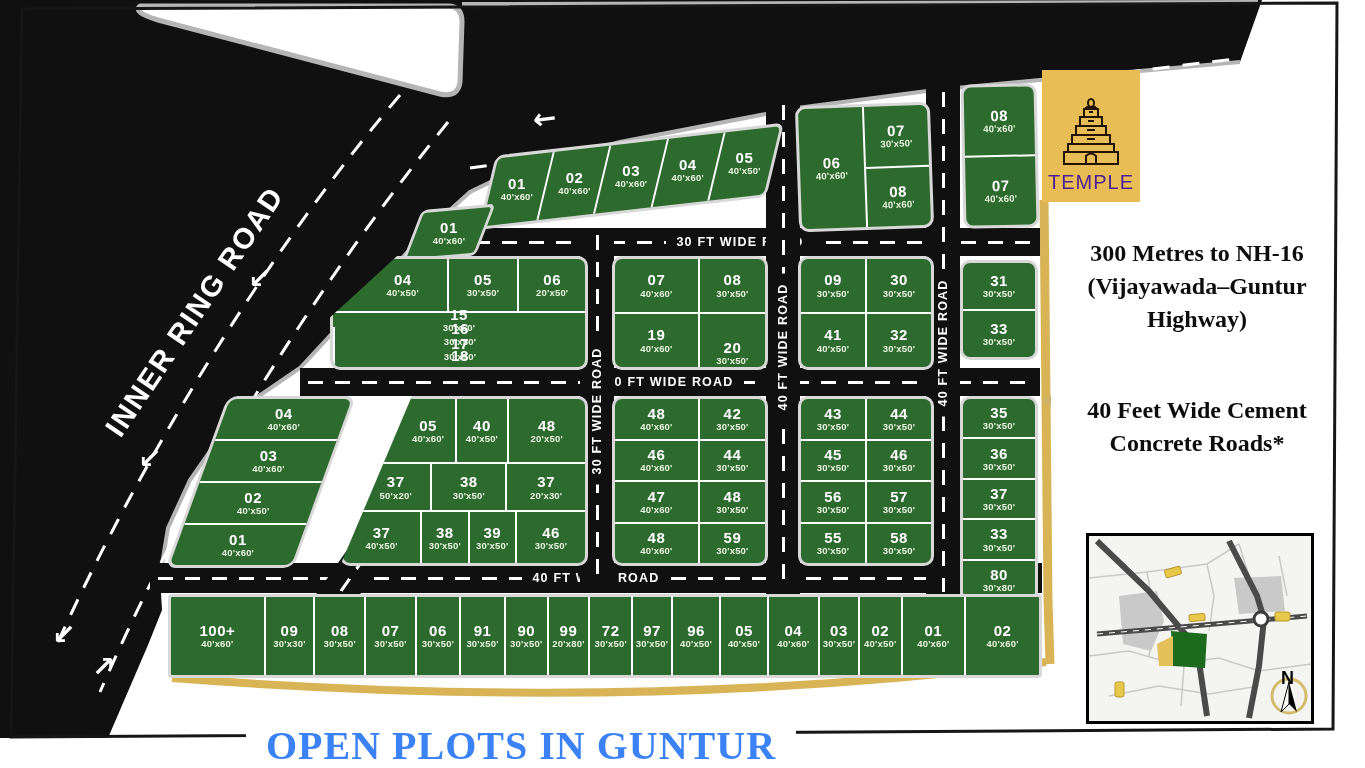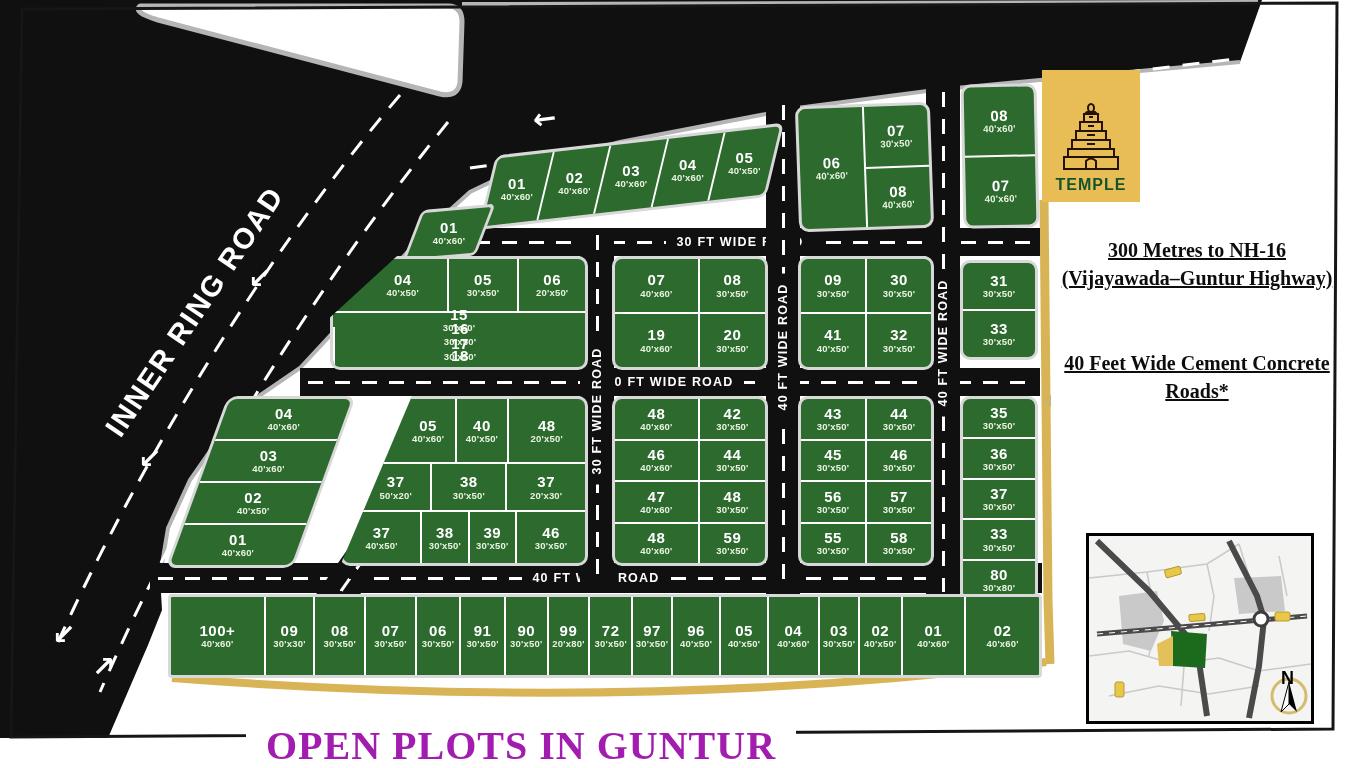--- a/index.html
+++ b/index.html
@@ -37,34 +37,34 @@
   .tilt-top .pin{transform:skewX(20deg) rotate(6.5deg);}
   .tilt-corner{transform:rotate(-5deg) skewX(-26deg);transform-origin:0 100%;}
   .tilt-corner .pin{transform:skewX(26deg) rotate(5deg);}
   .skew-left{transform:skewX(-20deg);transform-origin:0 0;}
   .skew-left .pin{transform:skewX(20deg);}
   .rot2{transform:rotate(-2deg);}
   .rot1{transform:rotate(-1.2deg);}
   
   .temple{position:absolute;left:1042px;top:70px;width:98px;height:132px;background:#e8bd55;z-index:2;
       display:flex;flex-direction:column;align-items:center;justify-content:flex-end;padding-bottom:8px;box-sizing:border-box;}
-  .temple-label{font-weight:700;font-size:16px;letter-spacing:1px;color:#14532d;}
+  .temple-label{font-weight:400;font-size:20px;letter-spacing:1px;color:#4c1d95;}
   
   .info{position:absolute;left:1052px;top:237px;width:290px;z-index:2;text-align:center;
       font-family:"Liberation Serif",serif;font-weight:bold;color:#0d0d0d;}
-  .info p{font-size:20px;line-height:1.38;margin:0;text-decoration:underline;}
+  .info p{font-size:24px;line-height:1.38;margin:0;}
   .info p + p{margin-top:58px;}
   .info-bullet{position:absolute;left:-10px;top:158px;width:0;height:0;
       border-top:6px solid transparent;border-bottom:6px solid transparent;border-right:9px solid #cdb46a;}
   
   .inset{position:absolute;left:1086px;top:533px;width:222px;height:185px;background:#f4f4f3;
       border:3px solid #000;z-index:2;overflow:hidden;}
   
   .title{position:absolute;left:0;top:722px;width:1042px;text-align:center;z-index:3;}
-  .title span{font-family:"Liberation Serif",serif;font-weight:bold;font-size:40px;color:#a21caf;
+  .title span{font-family:"Liberation Serif",serif;font-weight:bold;font-size:40px;color:#3b82f6;
       background:#fff;padding:0 20px;letter-spacing:1px;white-space:nowrap;}
 </style>
 </head>
 <body>
 
 <div class="stage">
 
   <svg class="bg" width="1365" height="768" viewBox="0 0 1365 768">
 
     <path d="M0,0 L1262,0 L1240,62 L1040,80 L935,90 L797,108 L620,142 L520,168 L470,192 L428,230 L300,368 L256,398 L222,434 L190,480 L168,528 L160,576 L162,610 L148,645 L108,738 L0,738 Z" fill="#101010"></path>
@@ -293,21 +293,21 @@
           </div>
         </div>
       </div>
       <div class="prow">
         <div class="plot" style="flex-grow: 1.27;">
           <div class="pin">
             <div class="pnum">19</div>
             <div class="psize">40'x60'</div>
           </div>
         </div>
-        <div class="plot" style="flex-grow: 1;">
+        <div class="plot" style="flex-grow: 1; align-items: flex-end;">
           <div class="pin">
             <div class="pnum">20</div>
             <div class="psize">30'x50'</div>
           </div>
         </div>
       </div>
     </div>
   <div class="block rows" style="left:798px;top:256px;width:136px;height:114px;">
       <div class="prow">
         <div class="plot">

